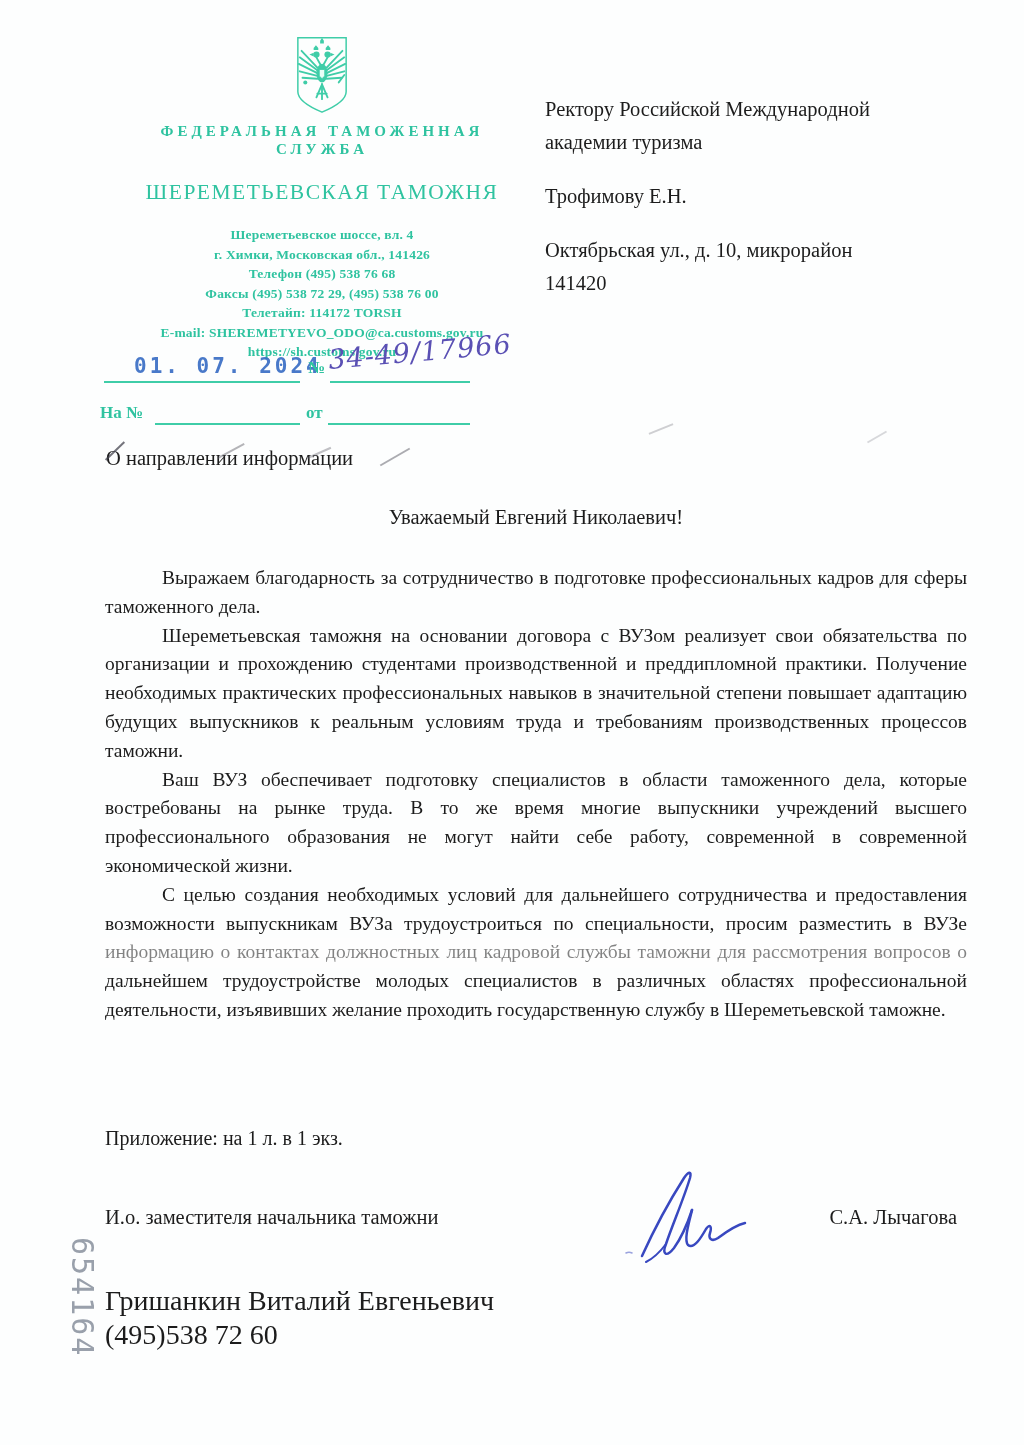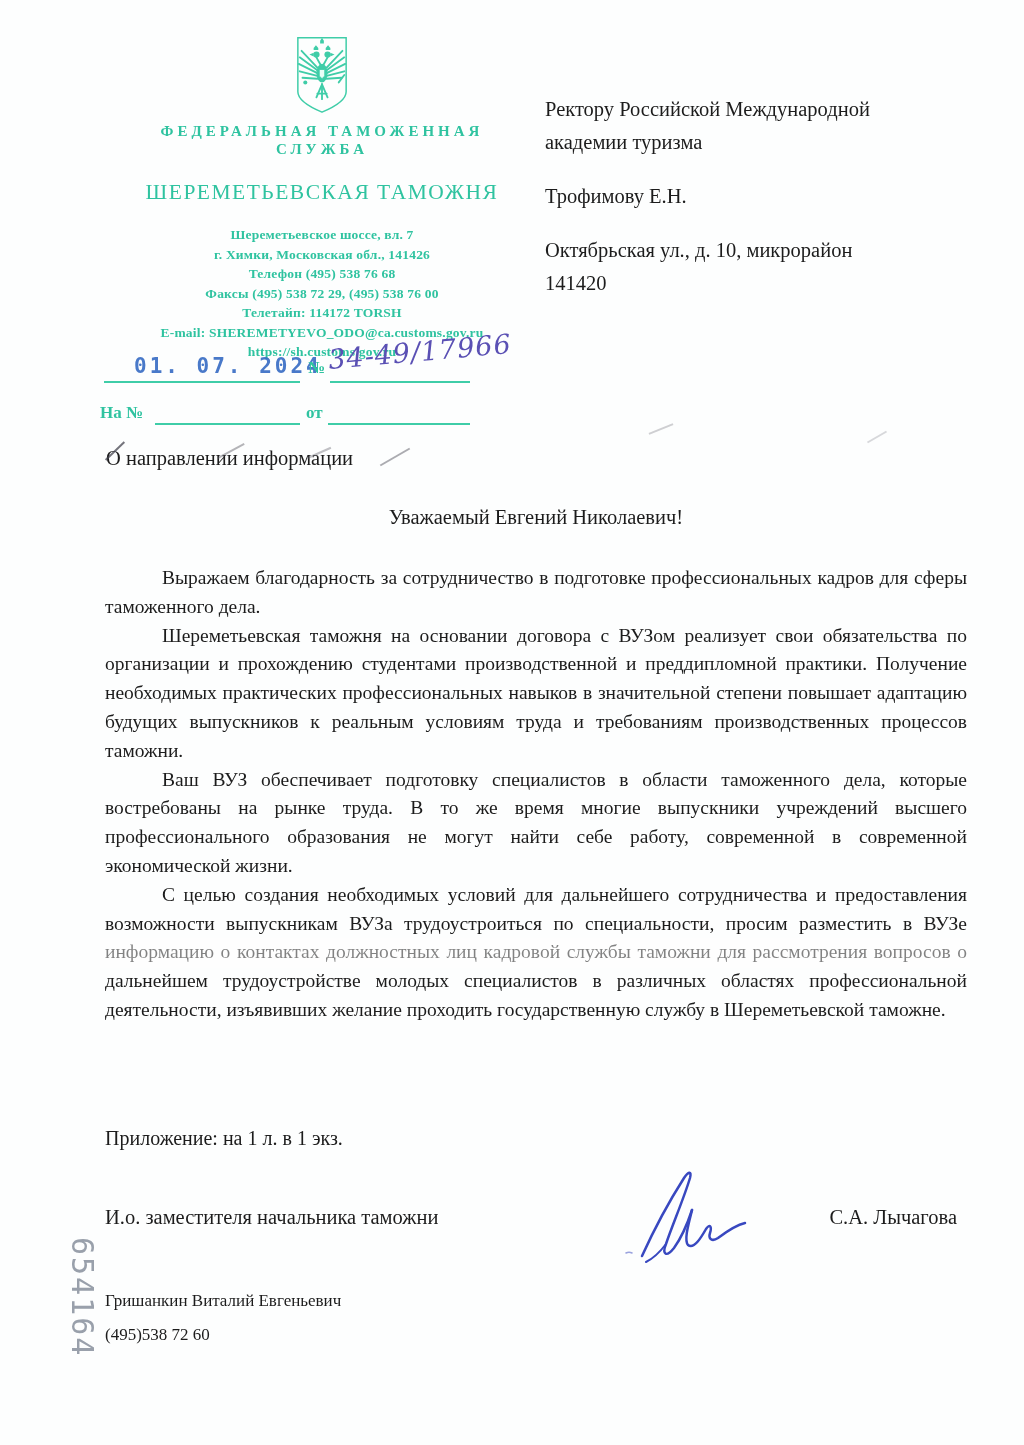--- a/index.html
+++ b/index.html
@@ -37,21 +37,21 @@
   
   .subject{position:absolute;left:106px;top:447px;font-size:20.5px;}
   .salutation{position:absolute;left:105px;top:506px;width:862px;text-align:center;font-size:20.5px;}
   .body-text{position:absolute;left:105px;top:564px;width:862px;font-size:19.5px;line-height:28.8px;}
   .body-text p{margin:0;text-indent:57px;text-align:justify;}
   .attachment{position:absolute;left:105px;top:1127px;font-size:20px;}
   
   .sig-row{position:absolute;left:105px;top:1206px;width:852px;display:flex;justify-content:space-between;font-size:20.5px;}
   .sig-svg{position:absolute;left:618px;top:1152px;}
   
-  .contact{position:absolute;left:105px;top:1284px;font-size:17px;line-height:34px;}
+  .contact{position:absolute;left:105px;top:1284px;font-size:28px;line-height:34px;}
   .scan-number{
     position:absolute;left:100px;top:1237px;transform:rotate(90deg);transform-origin:0 0;
     font-family:"DejaVu Sans Mono",monospace;font-size:30px;letter-spacing:2px;color:#99a0ab;white-space:nowrap;
   }
   
   .fade-artifact{position:absolute;left:100px;top:938px;width:870px;height:30px;background:rgba(255,255,255,.45);pointer-events:none;}
   .stroke-mark{position:absolute;border-top:2px solid rgba(70,70,80,.75);height:0;pointer-events:none;}
   .sm1{left:102px;top:450px;width:26px;transform:rotate(-44deg);}
   .sm2{left:216px;top:450px;width:30px;transform:rotate(-28deg);border-top-color:rgba(90,90,100,.45);}
   .sm3{left:306px;top:452px;width:26px;transform:rotate(-24deg);border-top-color:rgba(100,100,110,.4);}
@@ -98,21 +98,21 @@
         <circle cx="14" cy="50" r="2.2"></circle>
       </g>
       <path d="M29 36 h6 v7 l-3 3 -3 -3 z" fill="#e8fff7" stroke="#3fcda8" stroke-width="1"></path>
     </svg>
     <div class="org-name">
       <div>ФЕДЕРАЛЬНАЯ ТАМОЖЕННАЯ</div>
       <div>СЛУЖБА</div>
     </div>
     <div class="customs-name">ШЕРЕМЕТЬЕВСКАЯ ТАМОЖНЯ</div>
     <div class="lh-address">
-      <div>Шереметьевское шоссе, вл. 7</div>
+      <div>Шереметьевское шоссе, вл. 4</div>
       <div>г. Химки, Московская обл., 141426</div>
       <div>Телефон (495) 538 76 68</div>
       <div>Факсы (495) 538 72 29, (495) 538 76 00</div>
       <div>Телетайп: 114172 TORSH</div>
       <div>E-mail: SHEREMETYEVO_ODO@ca.customs.gov.ru</div>
       <div>https://sh.customs.gov.ru</div>
     </div>
   </div>
 
   <div class="ref">

